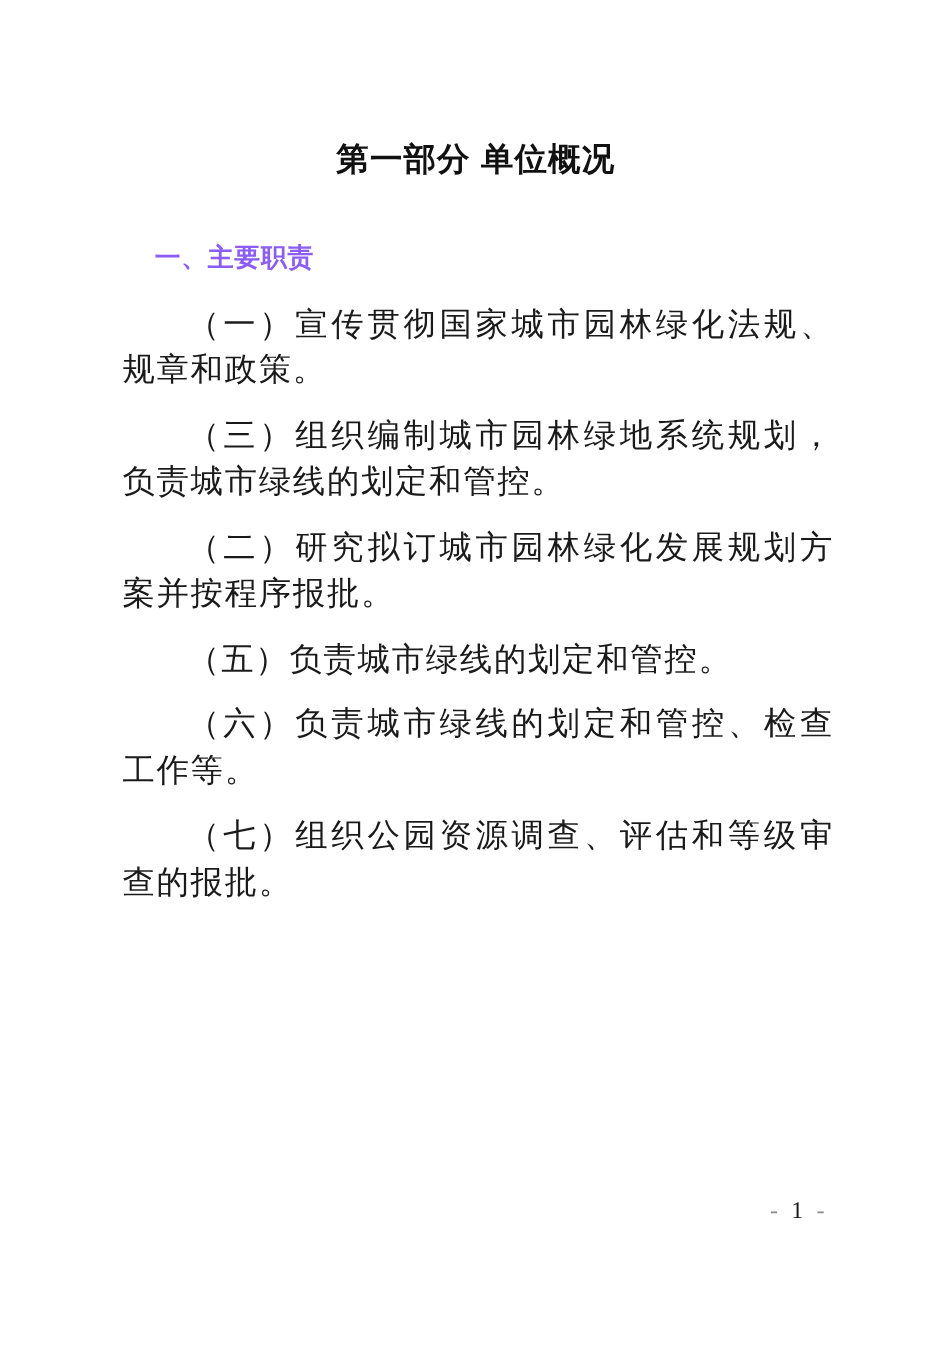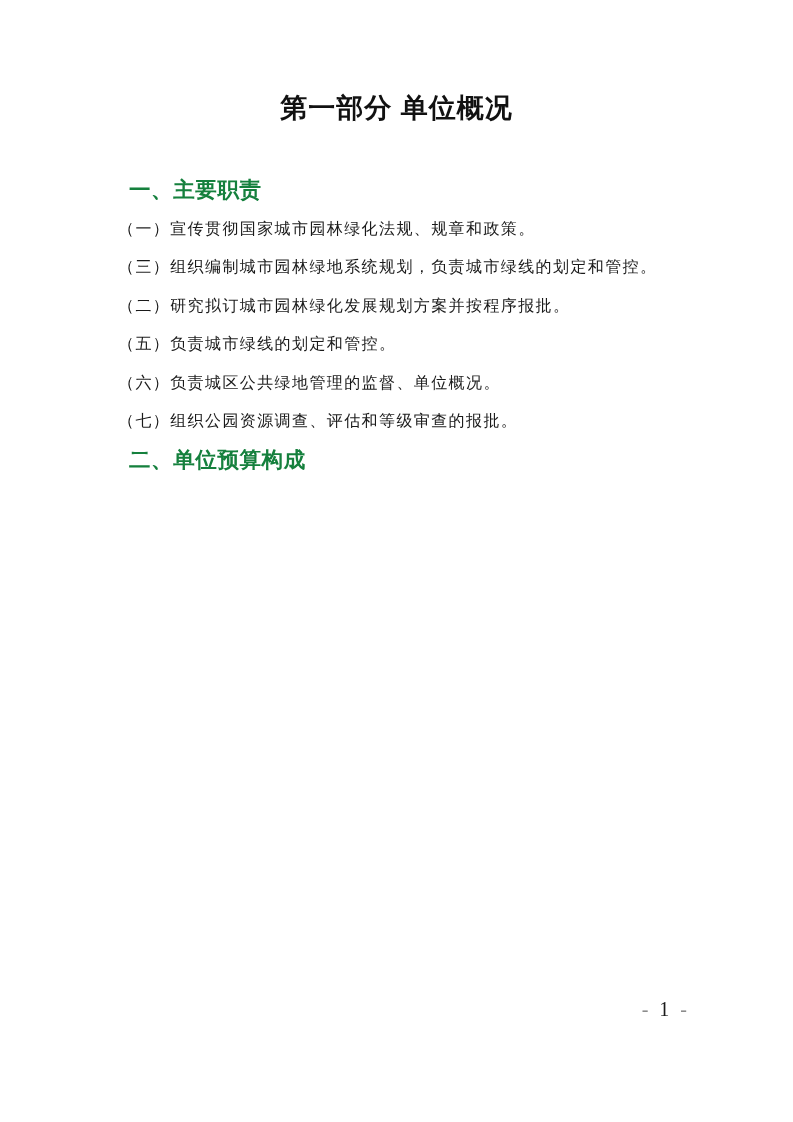--- a/index.html
+++ b/index.html
@@ -10,49 +10,49 @@
   .page {
     position: relative;
     width: 793px;
     height: 1122px;
     background: #ffffff;
     overflow: hidden;
     font-family: "Liberation Serif", "DejaVu Serif", serif;
     color: #1a1a1a;
   }
   .doc-title {
-    margin: 12px;
-    padding-top: 79px;
+    margin: 0;
+    padding-top: 116px;
     text-align: center;
     font-family: "Liberation Sans", "DejaVu Sans", sans-serif;
     font-weight: 700;
     font-size: 27px;
     line-height: 34px;
     letter-spacing: 1px;
     color: #111111;
   }
   .content {
     margin: 0 82px 0 86px;
   }
   .sec-heading {
     margin: 0;
     font-family: "Liberation Sans", "DejaVu Sans", sans-serif;
     font-weight: 700;
     font-size: 21.5px;
     line-height: 38.5px;
     text-indent: 2em;
     letter-spacing: 0.6px;
-    color: #15803d;
+    color: #8b5cf6;
   }
   .content > .sec-heading:first-child {
     margin-top: 46px;
   }
   .body-par {
-    margin: 0;
-    font-size: 16px;
+    margin: 16px;
+    font-size: 27px;
     line-height: 38.5px;
     text-indent: 2em;
     text-align: justify;
     text-align-last: left;
     letter-spacing: 1.4px;
     word-break: normal;
     overflow-wrap: break-word;
     color: #1a1a1a;
   }
   .footer {
@@ -80,24 +80,23 @@
   <h1 class="doc-title">第一部分 单位概况</h1>
 
   <div class="content">
 
     <h2 class="sec-heading">一、主要职责</h2>
 
     <p class="body-par">（一）宣传贯彻国家城市园林绿化法规、规章和政策。</p>
     <p class="body-par">（三）组织编制城市园林绿地系统规划，负责城市绿线的划定和管控。</p>
     <p class="body-par">（二）研究拟订城市园林绿化发展规划方案并按程序报批。</p>
     <p class="body-par">（五）负责城市绿线的划定和管控。</p>
-    <p class="body-par">（六）负责城区公共绿地管理的监督、单位概况。</p>
+    <p class="body-par">（六）负责城市绿线的划定和管控、检查工作等。</p>
     <p class="body-par">（七）组织公园资源调查、评估和等级审查的报批。</p>
 
-    <h2 class="sec-heading">二、单位预算构成</h2>
 
 
   </div>
 
   <div class="footer">
     <span class="dash">-</span>
     <span class="pnum">1</span>
     <span class="dash">-</span>
   </div>
 

